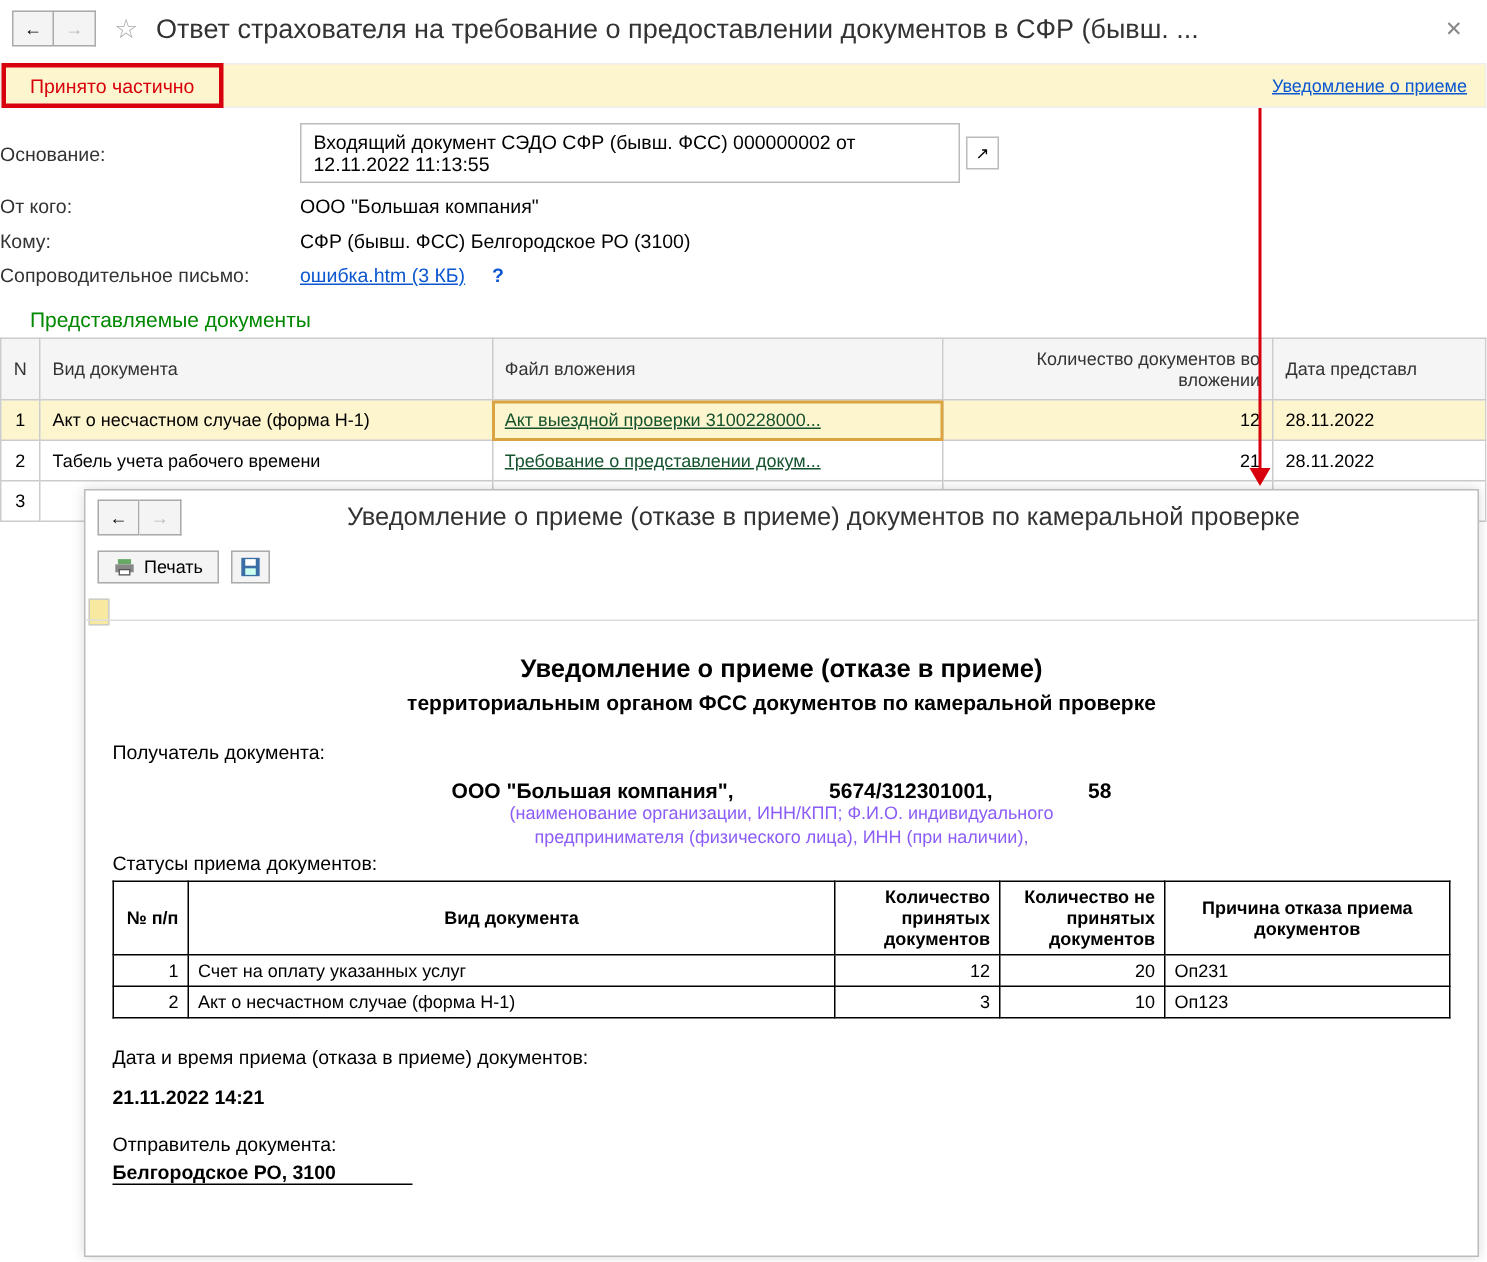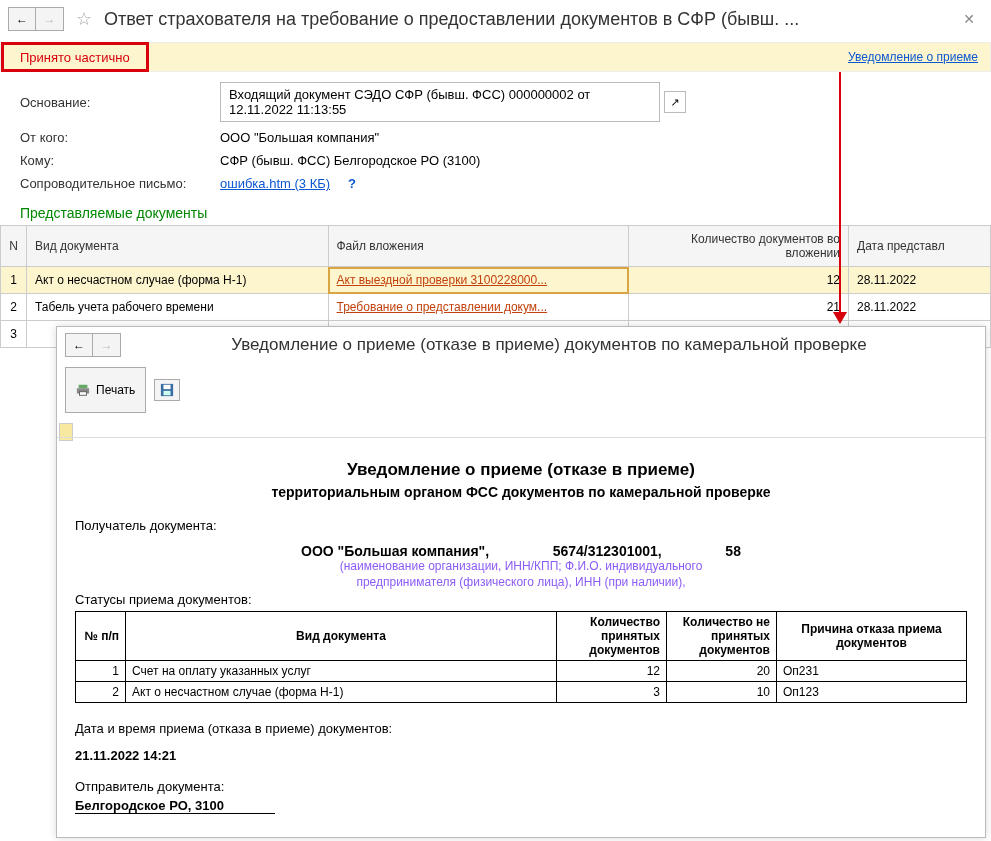--- a/index.html
+++ b/index.html
@@ -9,46 +9,46 @@
 .nav-btn { width: 28px; height: 24px; border: 1px solid #aaa; background: #f4f4f4; display: flex; align-items: center; justify-content: center; cursor: pointer; font-size: 12px; }
 .nav-btn + .nav-btn { border-left: none; }
 .star { width: 24px; height: 24px; margin: 0 8px; display: flex; align-items: center; justify-content: center; color: #aaa; font-size: 18px; }
 .window-title { font-size: 18px; color: #333; flex: 1; white-space: nowrap; overflow: hidden; }
 .close-x { font-size: 14px; color: #888; cursor: pointer; padding: 4px 8px; }
 
 .status-bar { background: #fdf5ce; border: 1px solid #eee; display: flex; align-items: center; justify-content: space-between; padding: 0 12px 0 0; height: 30px; margin: 4px 0 10px 0; }
 .status-badge { border: 3px solid #d8000c; color: #d8000c; padding: 4px 16px; font-size: 13px; height: 30px; display: flex; align-items: center; }
 .notif-link { color: #0b57d0; text-decoration: underline; cursor: pointer; }
 
-.info-block { padding: 0 20px; }
+.info-block { padding: 0 0; }
 .info-row { display: flex; align-items: center; margin-bottom: 8px; font-size: 13px; }
 .info-label { width: 200px; color: #333; }
 .info-link { color: #0b57d0; text-decoration: underline; cursor: pointer; }
 .info-q { color: #0b57d0; margin-left: 18px; font-weight: bold; cursor: pointer; }
 
 .input-like { border: 1px solid #bbb; padding: 4px 8px; width: 440px; display: flex; align-items: center; justify-content: space-between; font-size: 13px; }
 .open-ext { border: 1px solid #bbb; width: 22px; height: 22px; margin-left: 4px; display: flex; align-items: center; justify-content: center; cursor: pointer; font-size: 11px; }
 
 .section-head { color: #008800; font-size: 14px; padding: 6px 4px 4px 20px; }
 
 .docs-table { width: 100%; border-collapse: collapse; font-size: 12px; }
 .docs-table th, .docs-table td { border: 1px solid #ccc; padding: 6px 8px; text-align: left; }
 .docs-table th { background: #f5f5f5; font-weight: normal; color: #333; }
 .docs-table .num { width: 26px; text-align: center; }
-.docs-table .file-col a { color: #c2410c; text-decoration: underline; }
+.docs-table .file-col a { color: #14532d; text-decoration: underline; }
 .docs-table .cnt { text-align: right; width: 220px; }
 .docs-table .date-col { width: 142px; }
 .docs-table tr.sel td { background: #fdf5ce; }
 .docs-table tr.sel .file-col { outline: 2px solid #d9a441; outline-offset: -2px; }
 
 .modal { position: absolute; left: 56px; top: 326px; width: 930px; height: 512px; background: #fff; border: 1px solid #bbb; box-shadow: 0 0 8px rgba(0,0,0,0.15); }
 .modal-top { display: flex; align-items: center; padding: 6px 8px; }
 .modal-title { font-size: 17px; color: #333; flex: 1; text-align: center; }
 .modal-toolbar { display: flex; align-items: center; gap: 8px; padding: 4px 8px 10px 8px; }
-.tool-btn { border: 1px solid #aaa; background: #f4f4f4; padding: 15px 10px; display: flex; align-items: center; gap: 6px; cursor: pointer; font-size: 12px; }
+.tool-btn { border: 1px solid #aaa; background: #f4f4f4; padding: 3px 10px; display: flex; align-items: center; gap: 6px; cursor: pointer; font-size: 12px; }
 .tool-btn svg { width: 14px; height: 14px; }
 .tab-mark { width: 14px; height: 18px; background: #f8e9a1; border: 1px solid #ccc; margin-left: 2px; margin-bottom: -4px; }
 
 .doc-body { padding: 0 18px 10px 18px; font-size: 13px; border-top:1px solid #ddd; margin-top:-4px; }
 .doc-h1 { text-align: center; font-weight: bold; font-size: 17px; margin-top: 22px; }
 .doc-h2 { text-align: center; font-weight: bold; font-size: 14px; margin-top: 4px; margin-bottom: 18px; }
 .recv-line { margin-bottom: 10px; }
 .org-line { text-align: center; }
 .org-line b { font-size: 14px; }
 .org-line .spacer { display: inline-block; width: 60px; }

